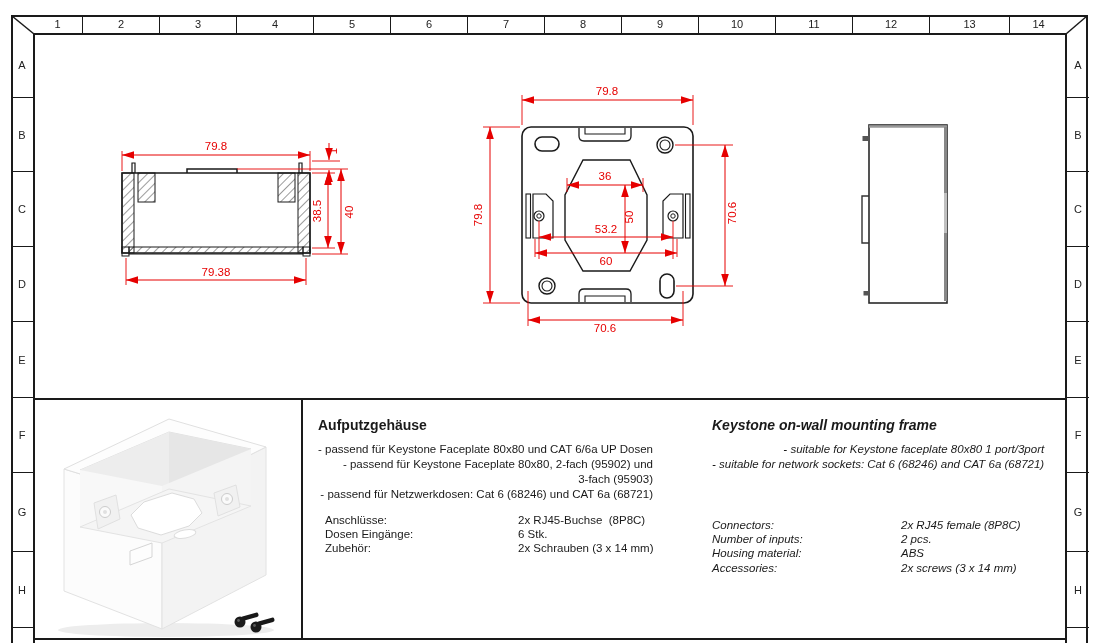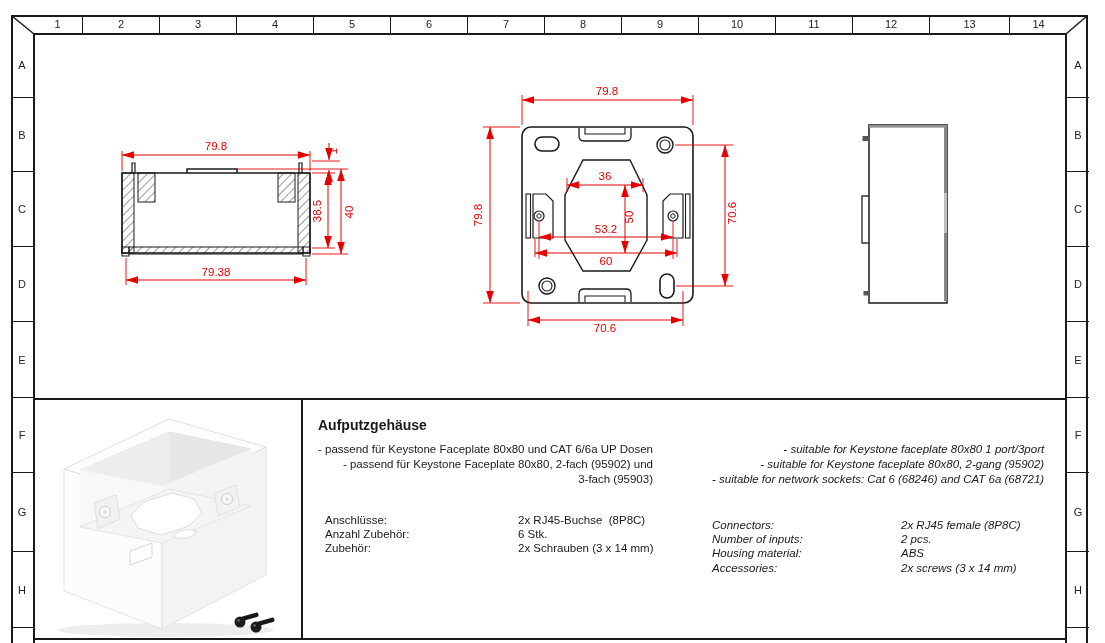--- a/index.html
+++ b/index.html
@@ -216,30 +216,31 @@
       <circle cx="222" cy="228" r="5.5" fill="#1a1a1a"></circle>
         <circle cx="220.5" cy="226.5" r="1.4" fill="#5a5a5a"></circle>
     </g>
   </svg>
 
   <div class="info-title-de">Aufputzgehäuse</div>
   <div class="bullets de">
       <div>- passend für Keystone Faceplate 80x80 und CAT 6/6a UP Dosen</div>
       <div>- passend für Keystone Faceplate 80x80, 2-fach (95902) und</div>
       <div>  3-fach (95903)</div>
+      <div>- passend für Netzwerkdosen: Cat 6 (68246) und CAT 6a (68721)</div>
     </div>
   <div class="specs de">
       <div class="spec-row"><span class="spec-label">Anschlüsse:</span><span class="spec-value">2x RJ45-Buchse  (8P8C)</span></div>
-      <div class="spec-row"><span class="spec-label">Anzahl Zubehör:</span><span class="spec-value">6 Stk.</span></div>
+      <div class="spec-row"><span class="spec-label">Dosen Eingänge:</span><span class="spec-value">6 Stk.</span></div>
       <div class="spec-row"><span class="spec-label">Zubehör:</span><span class="spec-value">2x Schrauben (3 x 14 mm)</span></div>
     </div>
 
+  <div class="info-title-en">Keystone on-wall mounting frame</div>
   <div class="bullets en">
       <div>- suitable for Keystone faceplate 80x80 1 port/3port</div>
-      <div>- suitable for Keystone faceplate 80x80, 2-gang (95902)</div>
       <div>- suitable for network sockets: Cat 6 (68246) and CAT 6a (68721)</div>
     </div>
   <div class="specs en">
       <div class="spec-row"><span class="spec-label">Connectors:</span><span class="spec-value">2x RJ45 female (8P8C)</span></div>
       <div class="spec-row"><span class="spec-label">Number of inputs:</span><span class="spec-value">2 pcs.</span></div>
       <div class="spec-row"><span class="spec-label">Housing material:</span><span class="spec-value">ABS</span></div>
       <div class="spec-row"><span class="spec-label">Accessories:</span><span class="spec-value">2x screws (3 x 14 mm)</span></div>
     </div>
 
 </div>

